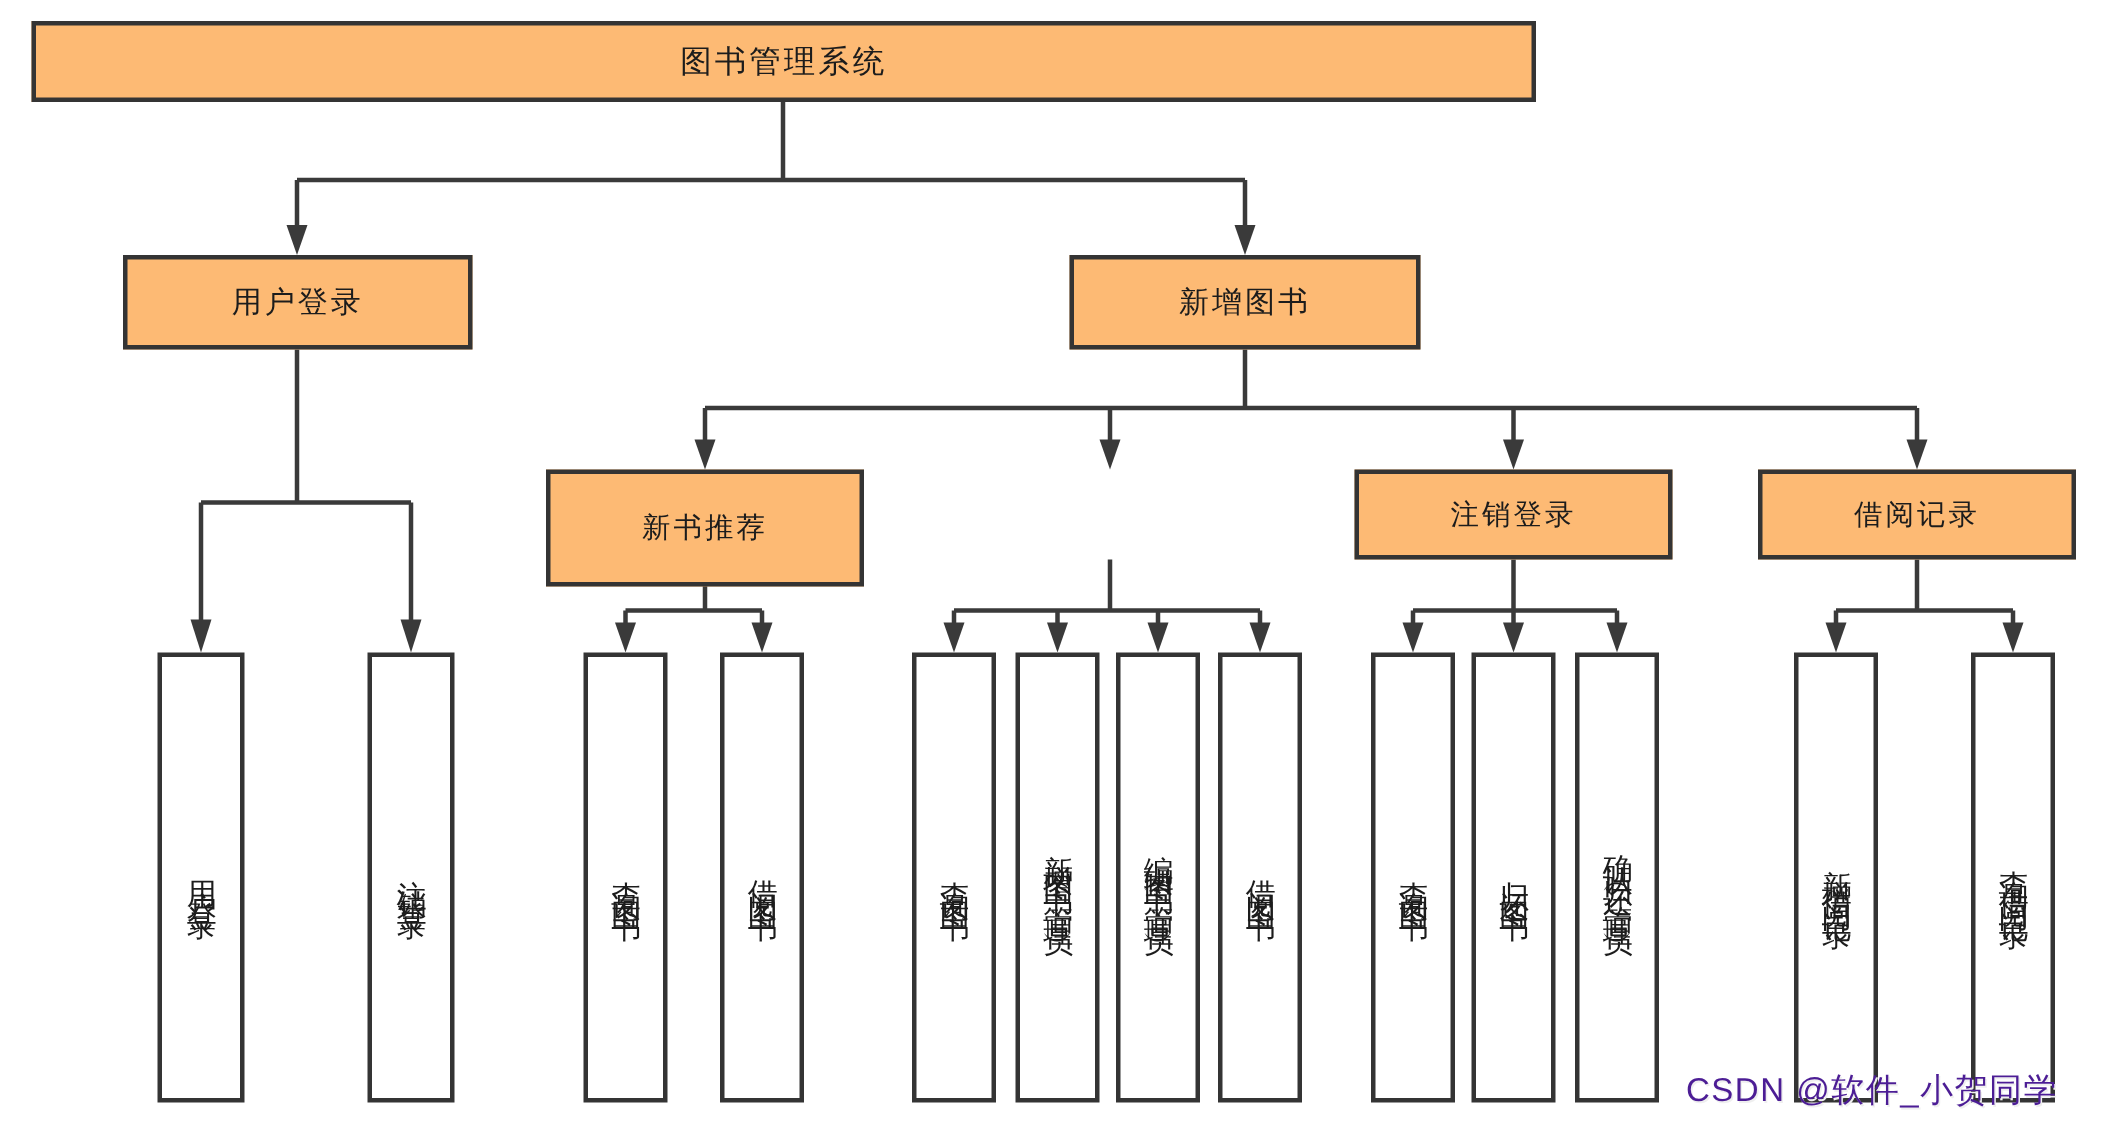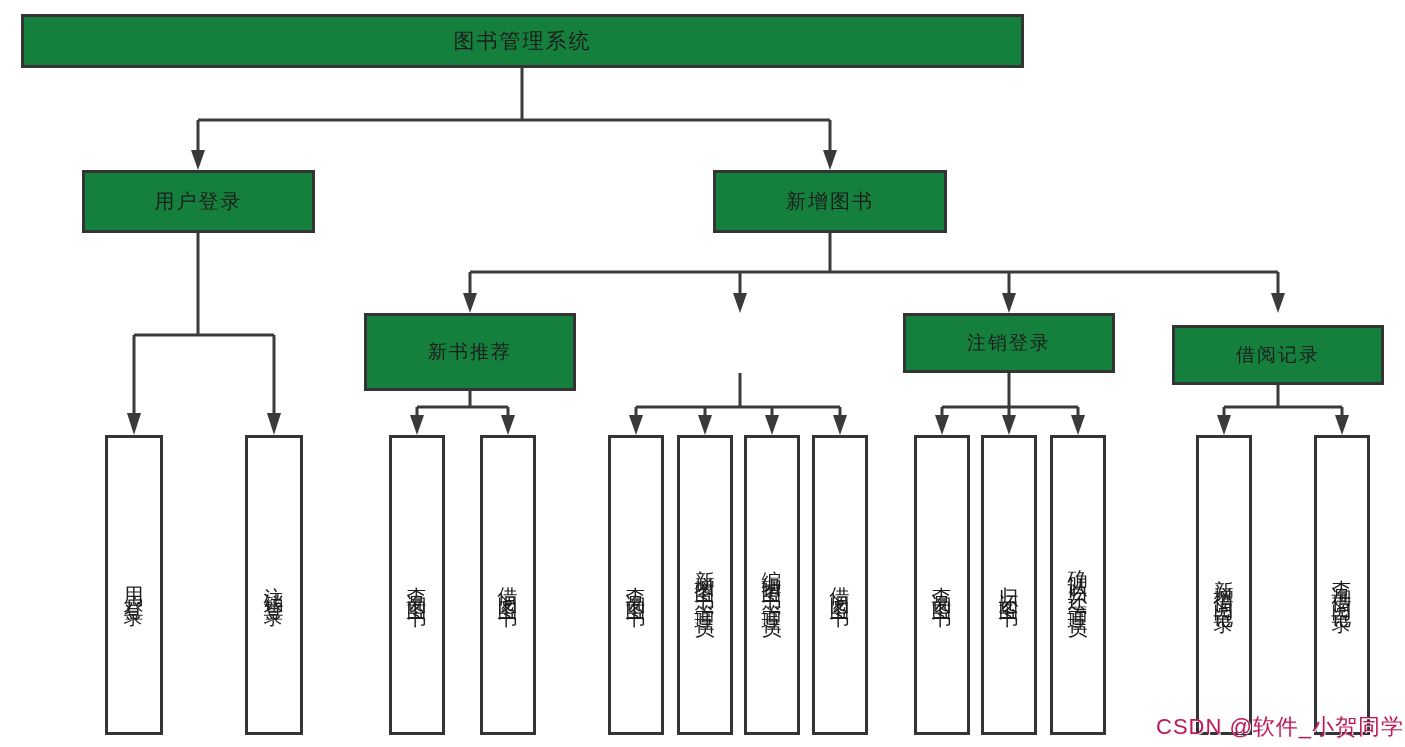--- a/index.html
+++ b/index.html
@@ -19,21 +19,21 @@
     position: absolute;
     left: 0; top: 0;
     width: 1405px;
     height: 747px;
     pointer-events: none;
   }
   .box {
     position: absolute;
     box-sizing: border-box;
     border: 3px solid #343434;
-    background: #15803d;
+    background: #fdba74;
     display: flex;
     align-items: center;
     justify-content: center;
     color: #1c1c1c;
     z-index: 2;
   }
   .box .lbl {
     letter-spacing: 2px;
     white-space: nowrap;
   }
@@ -53,25 +53,25 @@
     font-size: 20px;
   }
   .vbox .vlbl {
     writing-mode: vertical-rl;
     letter-spacing: 7px;
     line-height: 1;
     white-space: nowrap;
   }
   .watermark {
     position: absolute;
-    left: 1156px;
+    left: 1124px;
     top: 712px;
     width: 245px;
     font-size: 22px;
-    color: #be185d;
+    color: #4c1d95;
     letter-spacing: 1px;
     white-space: nowrap;
     z-index: 5;
     text-shadow: 1px 1px 0 #efefef;
     text-align: center;
   }
 </style>
 </head>
 <body>
 
@@ -137,21 +137,21 @@
   <div class="box branch-box" style="left:713px; top:170px; width:234px; height:63px;">
     <span class="lbl">新增图书</span>
   </div>
 
   <div class="box sub-box" style="left:364px; top:313px; width:212px; height:78px;">
     <span class="lbl">新书推荐</span>
   </div>
   <div class="box sub-box" style="left:903px; top:313px; width:212px; height:60px;">
     <span class="lbl">注销登录</span>
   </div>
-  <div class="box sub-box" style="left:1172px; top:313px; width:212px; height:60px;margin-top:12px;">
+  <div class="box sub-box" style="left:1172px; top:313px; width:212px; height:60px;">
     <span class="lbl">借阅记录</span>
   </div>
 
   <div class="vbox" style="left:105px; top:435px; width:58px; height:300px;">
     <span class="vlbl">用户登录</span>
   </div>
   <div class="vbox" style="left:245px; top:435px; width:58px; height:300px;">
     <span class="vlbl">注销登录</span>
   </div>
 

